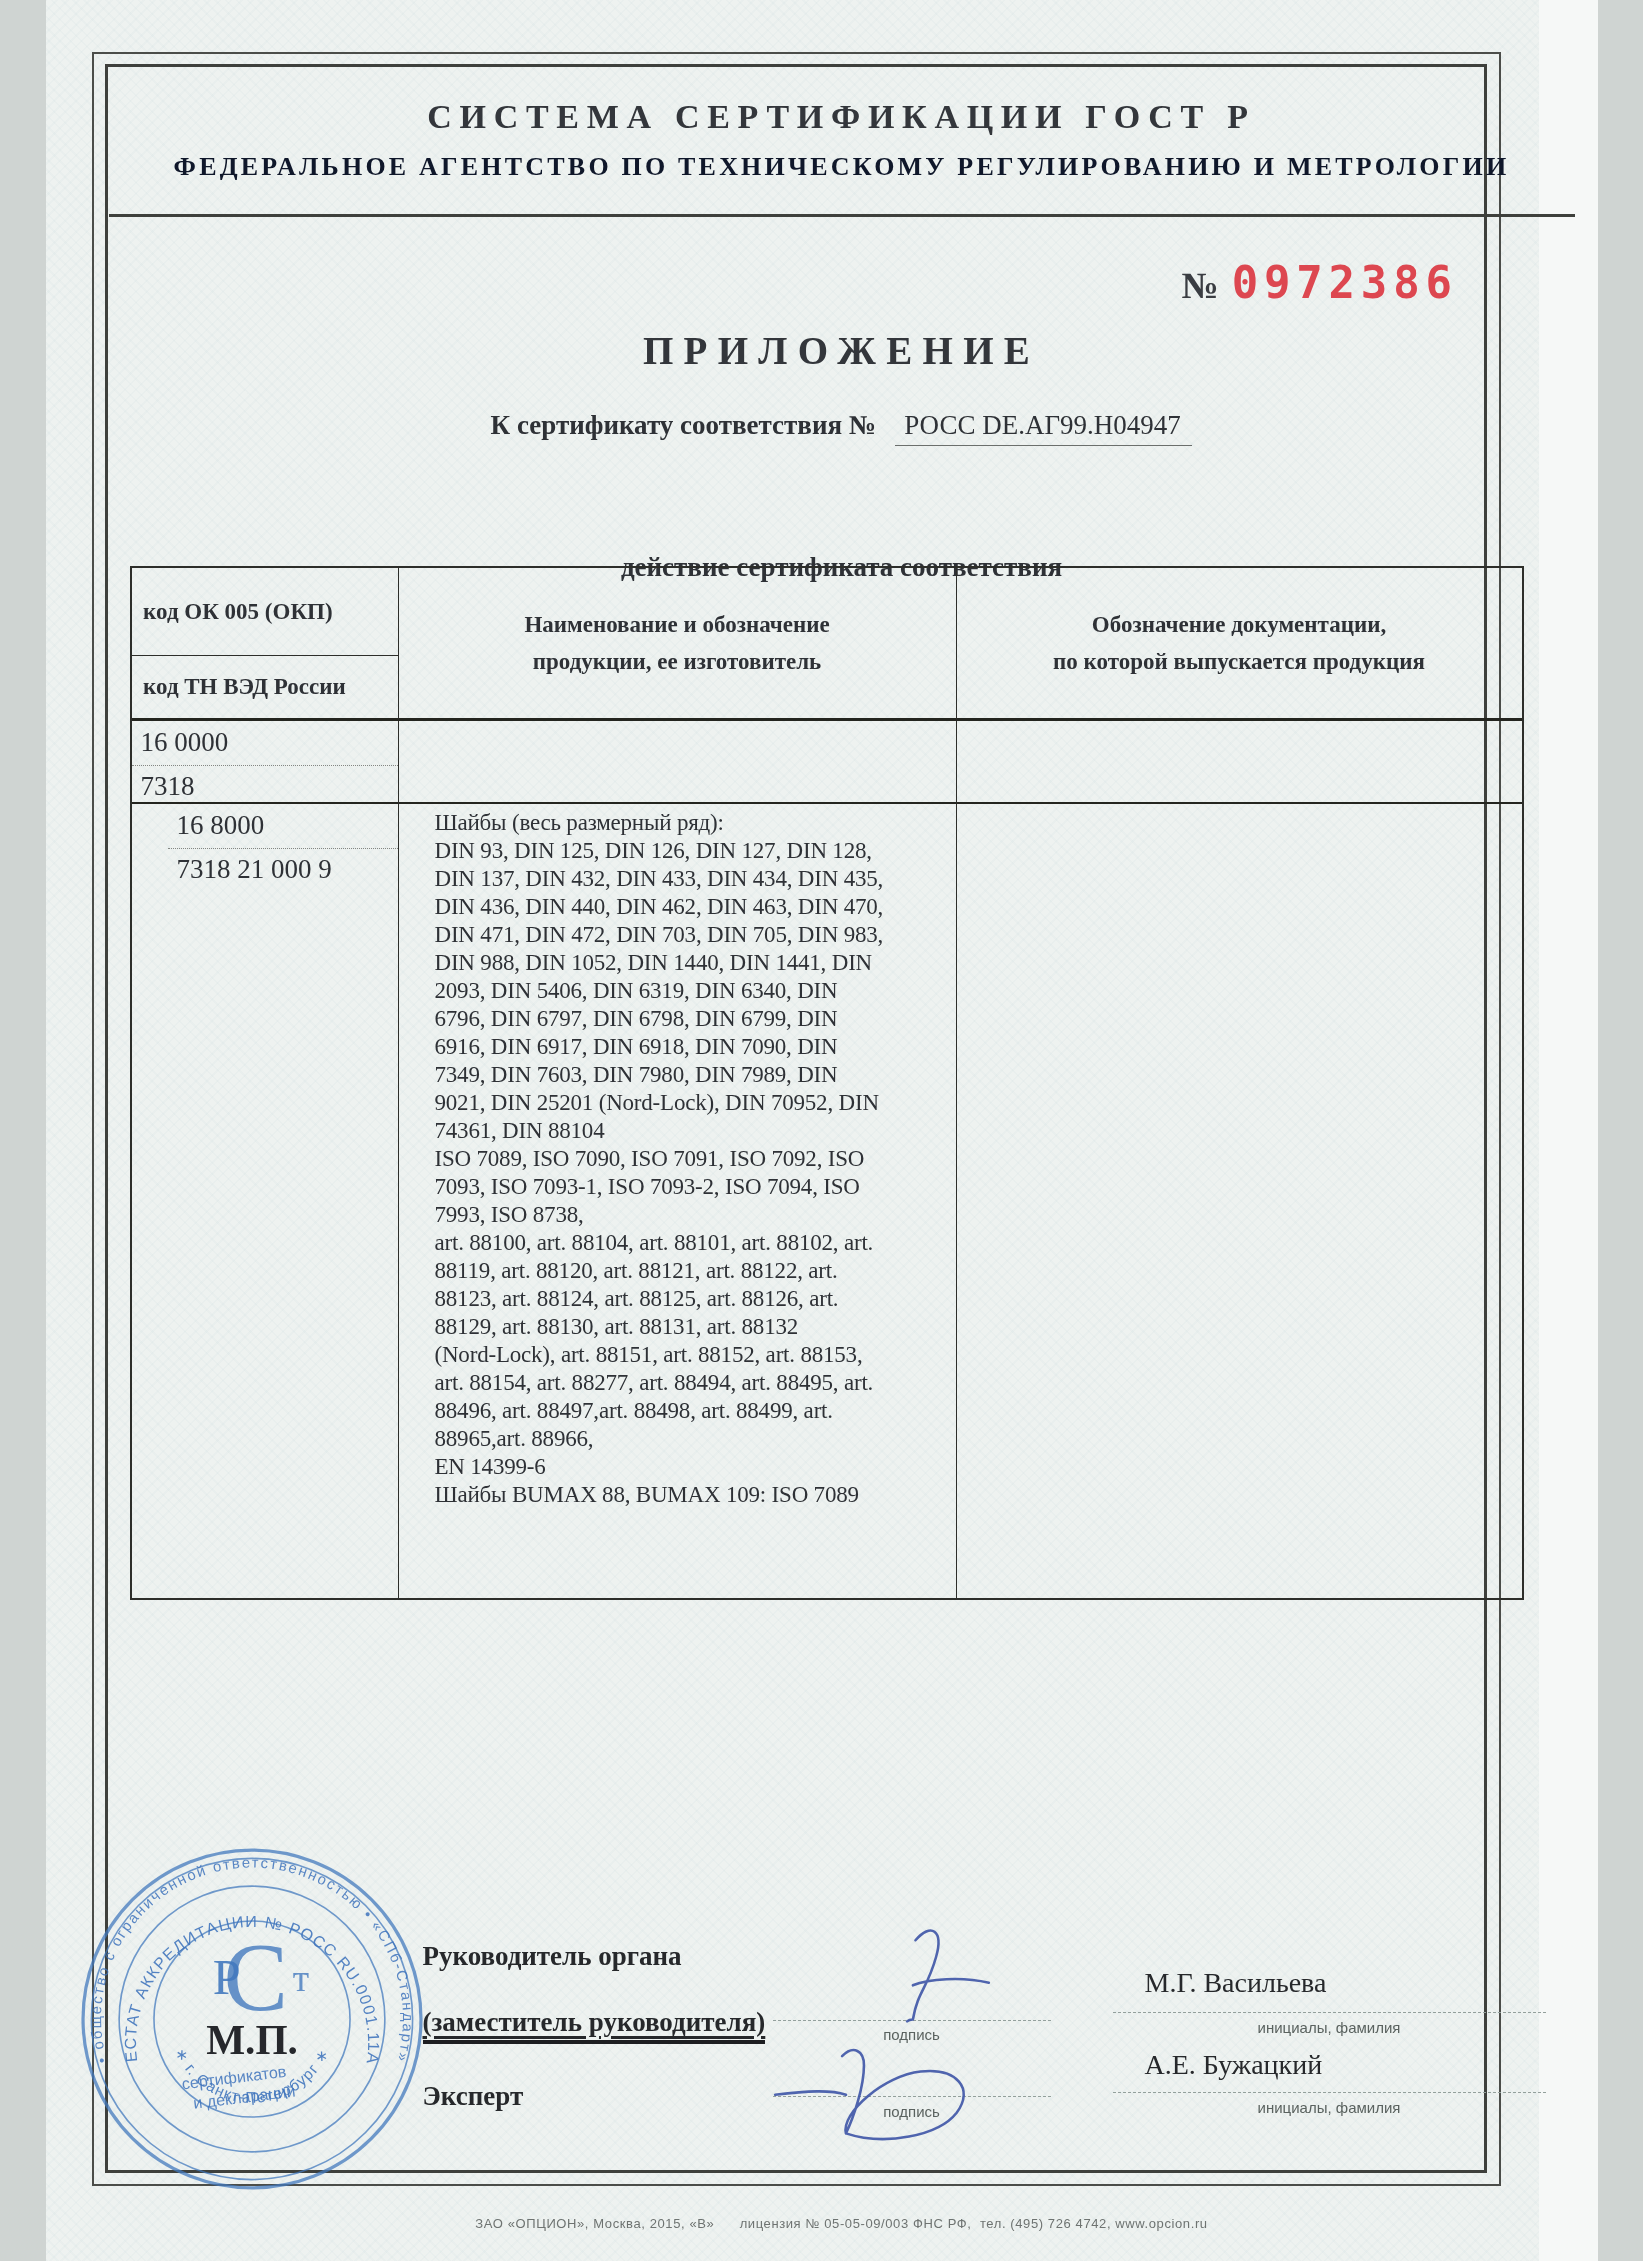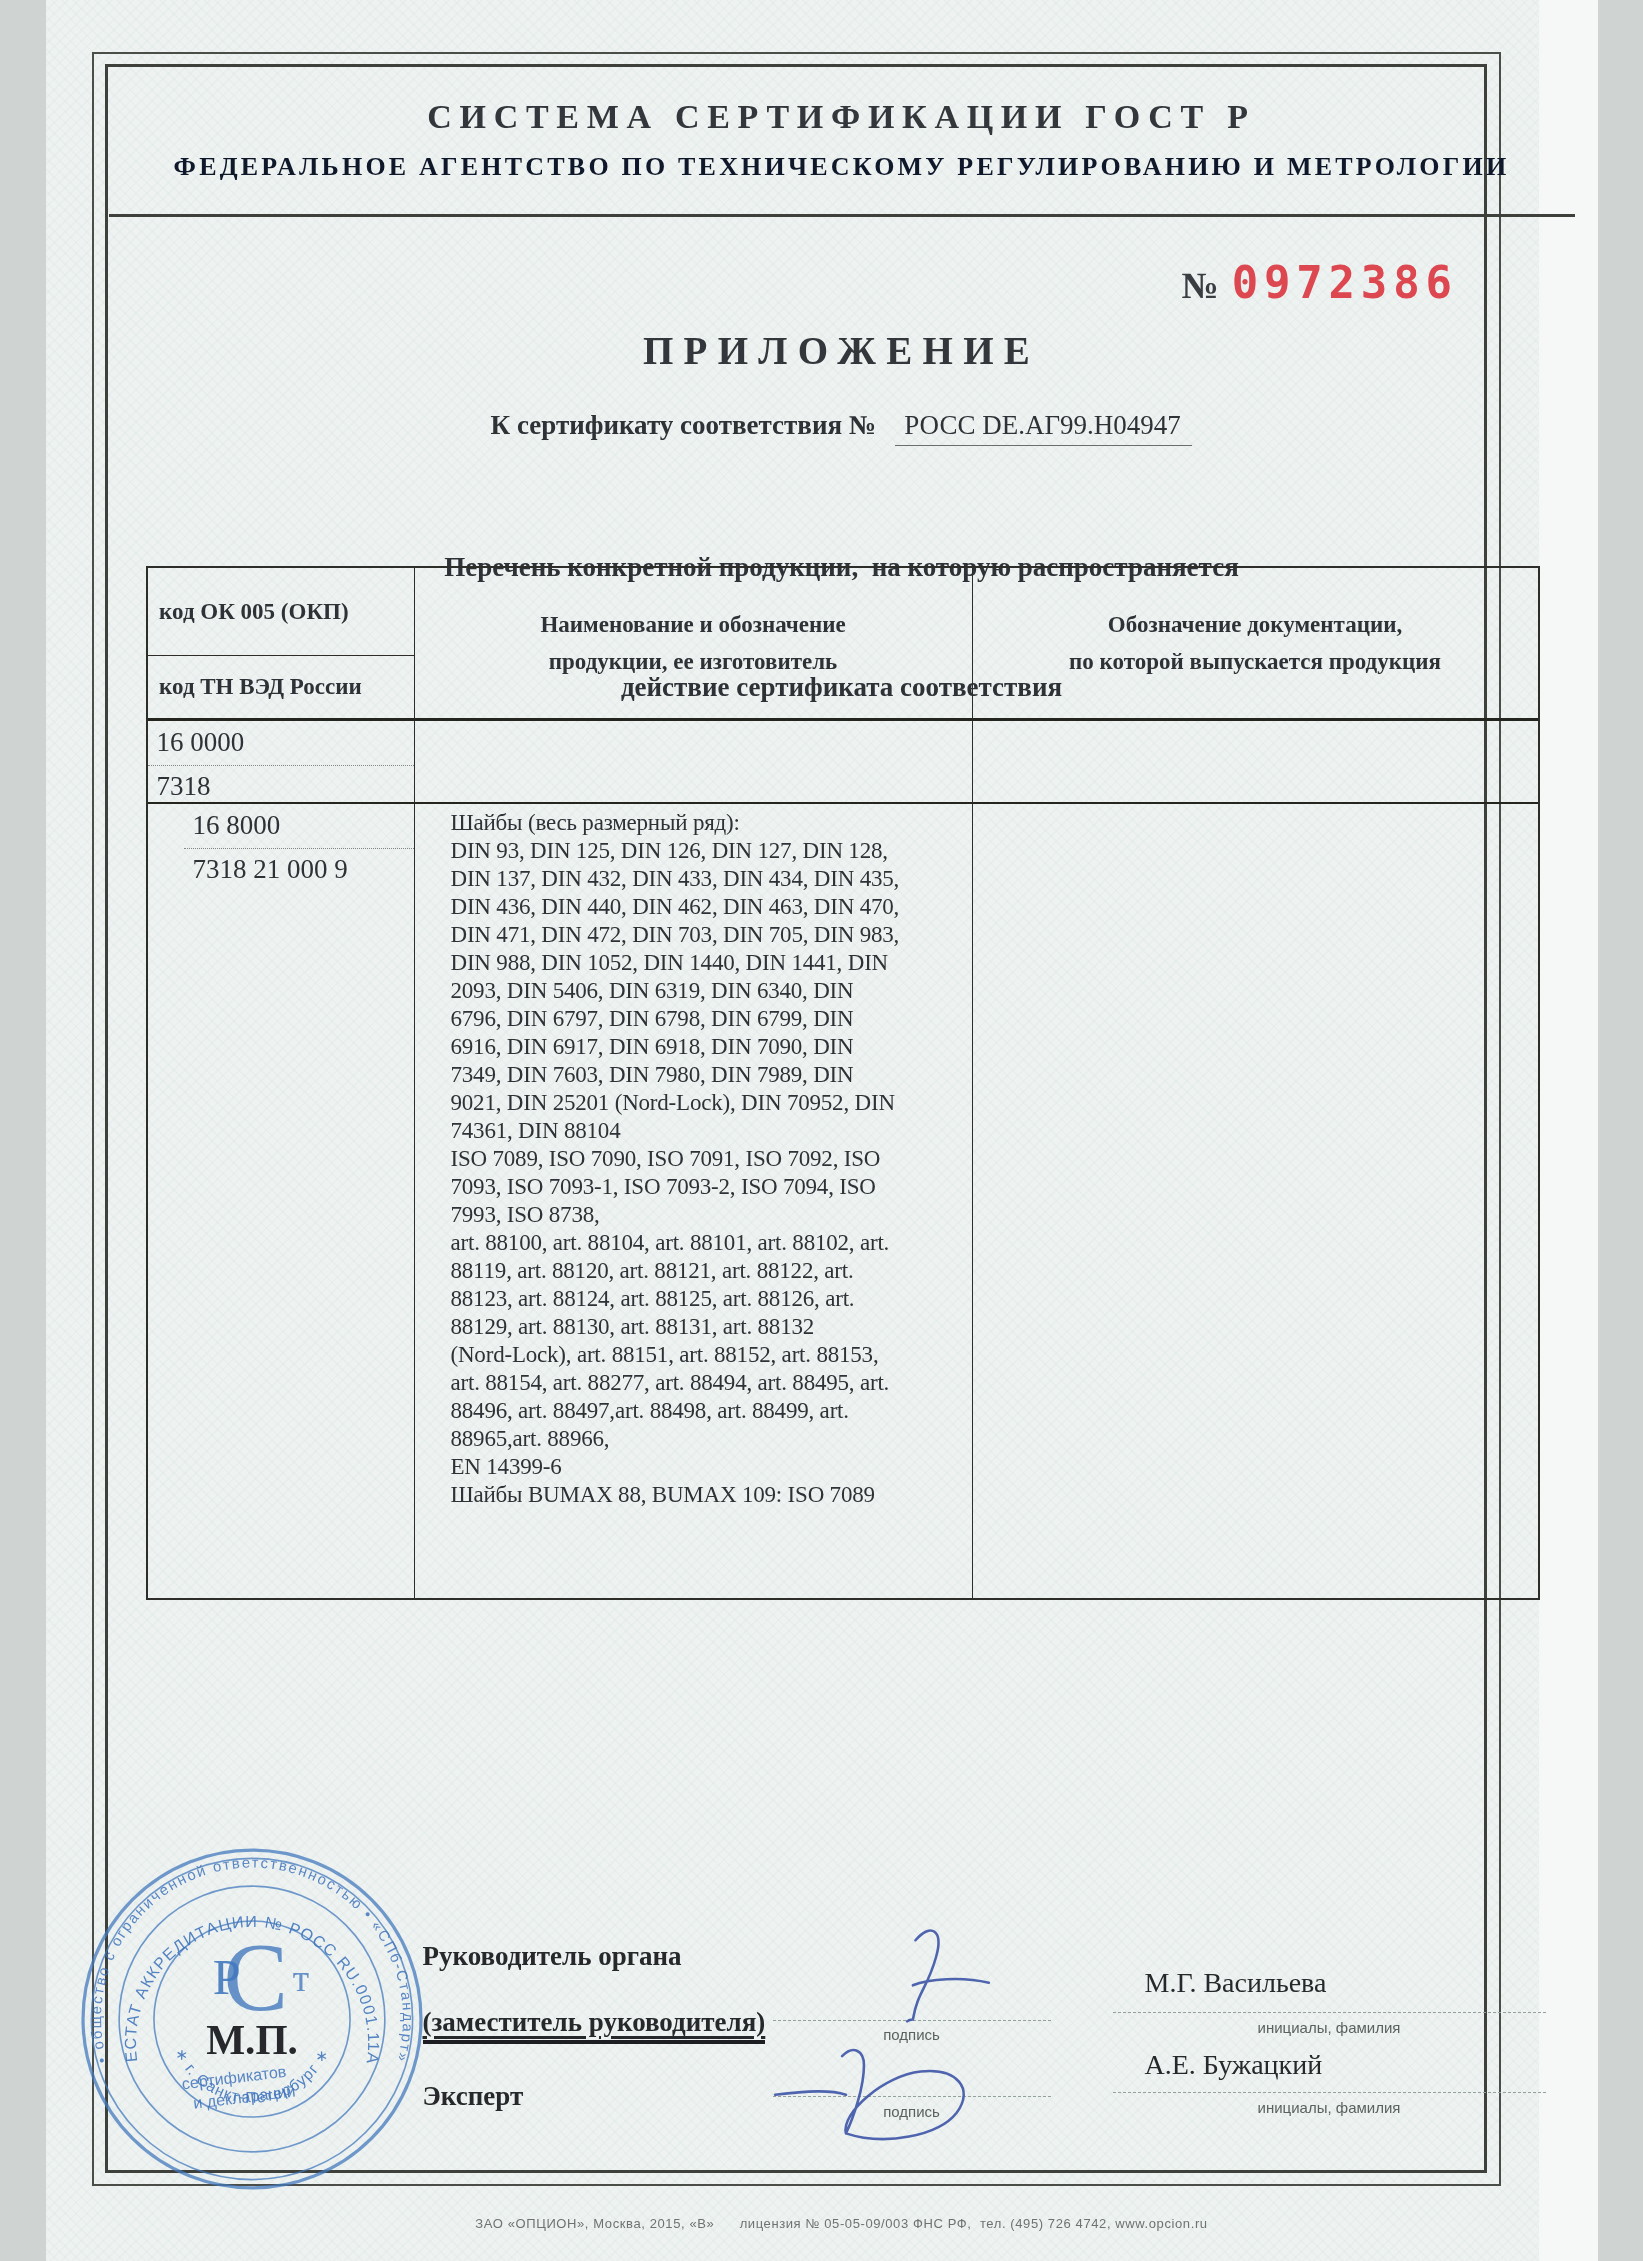--- a/index.html
+++ b/index.html
@@ -40,21 +40,21 @@
   .cert-value { font-size:27px; margin-left:19.3px; padding:0 11.6px 3.9px 9px;
                 border-bottom:1.9px solid #6b6f6c; }
 
   .purpose { position:absolute; left:71px; top:467px; width:1450px; text-align:center;
              font-size:27px; font-weight:bold; line-height:40px; white-space:pre; }
 
   
   .cert-table { position:absolute; left:84px; top:566px; width:1390px;
                 display:grid; grid-template-columns:267px 558px 565px;
                 grid-template-rows:153px 83px 794px;
-                border:2.6px solid #2d2e2a;margin-left:16px; }
+                border:2.6px solid #2d2e2a; }
   .ct { box-sizing:border-box; border-right:1.9px solid #2d2e2a; border-bottom:1.9px solid #2d2e2a; }
   .ct.last-col { border-right:none; }
   .ct.hdr-row  { border-bottom:3.2px solid #24251f; }
   .ct.row1     { border-bottom:2.6px solid #24251f; }
   .ct.row2     { border-bottom:none;padding-left:36px; }
 
   .c-h1 { display:flex; flex-direction:column; }
   .c-h1 .sub { box-sizing:border-box; display:flex; align-items:center; padding-left:11.6px;
                font-size:23px; font-weight:bold; }
   .c-h1 .sub-top { flex:0 0 88px; border-bottom:1.9px solid #2d2e2a; }
@@ -106,21 +106,20 @@
   </div>
 
   <div class="doc-title">ПРИЛОЖЕНИЕ</div>
 
   <div class="cert-line">
     <span class="cert-label">К сертификату соответствия №</span>
     <span class="cert-value">РОСС DE.АГ99.Н04947</span>
   </div>
 
   <div class="purpose">
-    <div>Перечень конкретной продукции,  на которую распространяется</div>
     <div>действие сертификата соответствия</div>
   </div>
 
   <div class="cert-table">
 
     <div class="ct hdr-row c-h1">
       <div class="sub sub-top">код ОК 005 (ОКП)</div>
       <div class="sub sub-bot">код ТН ВЭД России</div>
     </div>
     <div class="ct hdr-row c-hdr" style="white-space:pre-line;">Наименование и обозначение

